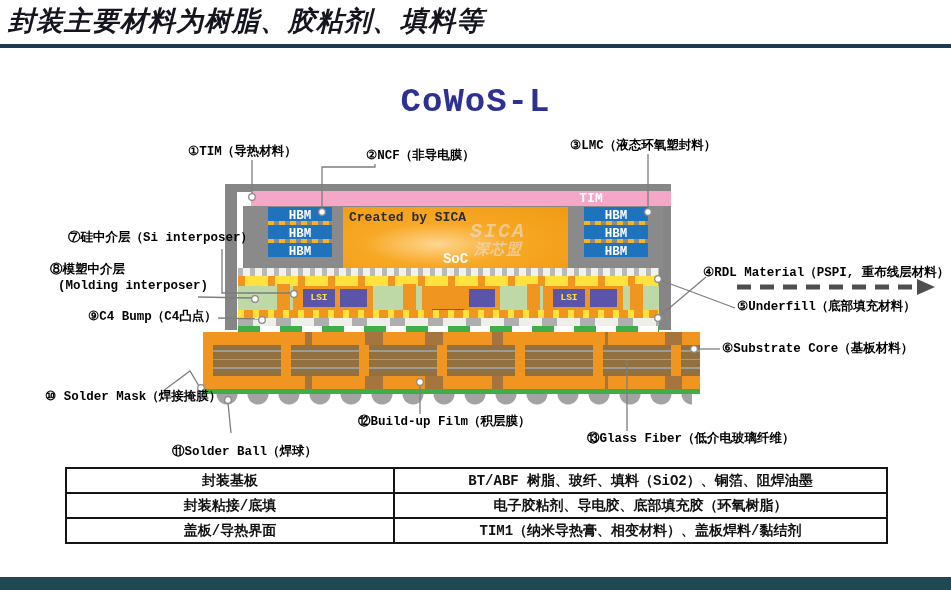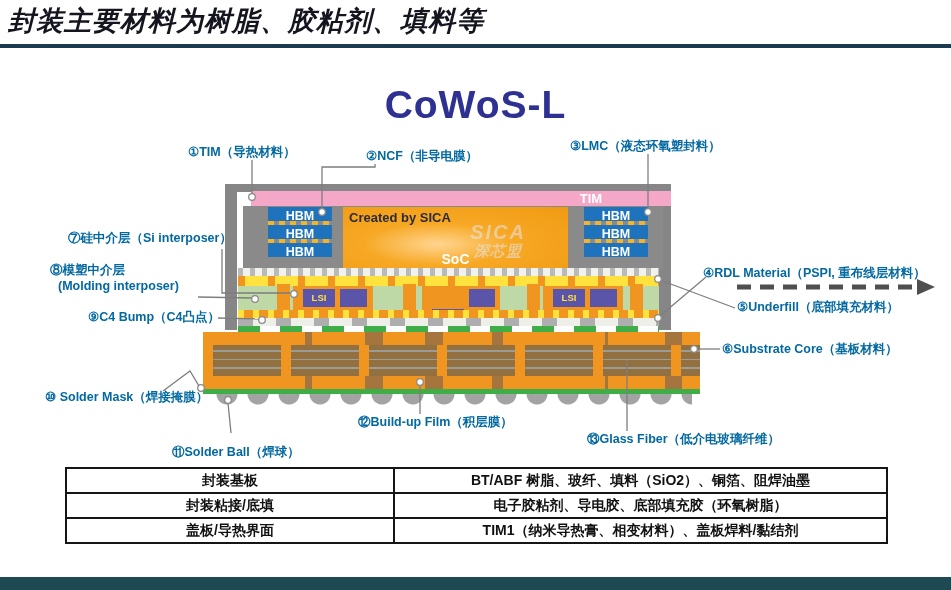--- a/index.html
+++ b/index.html
@@ -1,27 +1,27 @@
 <!DOCTYPE html>
 <html><head>
 <meta charset="utf-8">
 <style>
   html,body{margin:0;padding:0;background:#fff;}
   #stage{position:relative;width:951px;height:590px;background:#ffffff;overflow:hidden;
-         font-family:Liberation Sans, sans-serif;}
+         font-family:Liberation Mono, monospace;}
   .abs{position:absolute;}
   
   .page-title{left:8px;top:3px;font-size:27px;font-weight:bold;font-style:italic;
               color:#15151f;letter-spacing:1px;white-space:nowrap;}
   .top-rule{left:0;top:44px;width:951px;height:4px;background:#1c3a50;}
   .bottom-bar{left:0;top:577px;width:951px;height:13px;background:#1e4852;}
-  .diagram-title{left:0;top:83px;width:951px;text-align:center;font-size:39px;
+  .diagram-title{left:0;top:83px;width:951px;text-align:center;font-size:34px;
                  font-weight:bold;color:#2e3192;letter-spacing:1px;}
   
-  .lbl{font-size:12.5px;font-weight:bold;color:#0369a1;white-space:nowrap;line-height:1.25;}
+  .lbl{font-size:12.5px;font-weight:bold;color:#000000;white-space:nowrap;line-height:1.25;}
   
   .lid{background:#868686;}
   .tim{left:251px;top:191px;width:420px;height:15px;background:#f4a7c6;}
   .tim-txt{left:300px;top:0;width:80px;text-align:center;color:#fff;font-weight:bold;font-size:13px;line-height:15px;}
   .mold{left:243px;top:206px;width:420px;height:64px;background:#8a8a8a;}
   .hbm-stack{top:1px;width:64px;height:62px;display:flex;flex-direction:column;}
   .hbm-blk{height:14px;background:#1e73bc;color:#fff;font-weight:bold;font-size:12.5px;
            text-align:center;line-height:18px;}
   .hbm-gap{height:4px;background:repeating-linear-gradient(90deg,#f3b32a 0 6px,#8a8a8a 6px 11px);}
   .soc{left:100px;top:1px;width:225px;height:62px;

